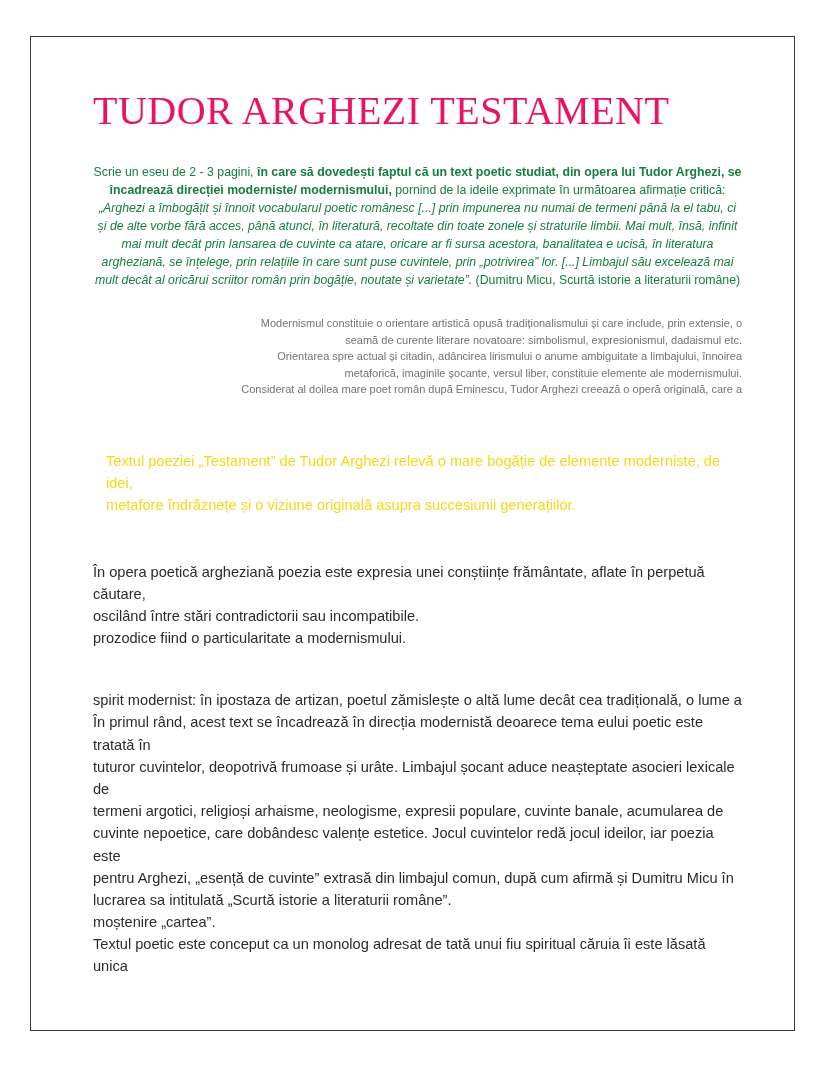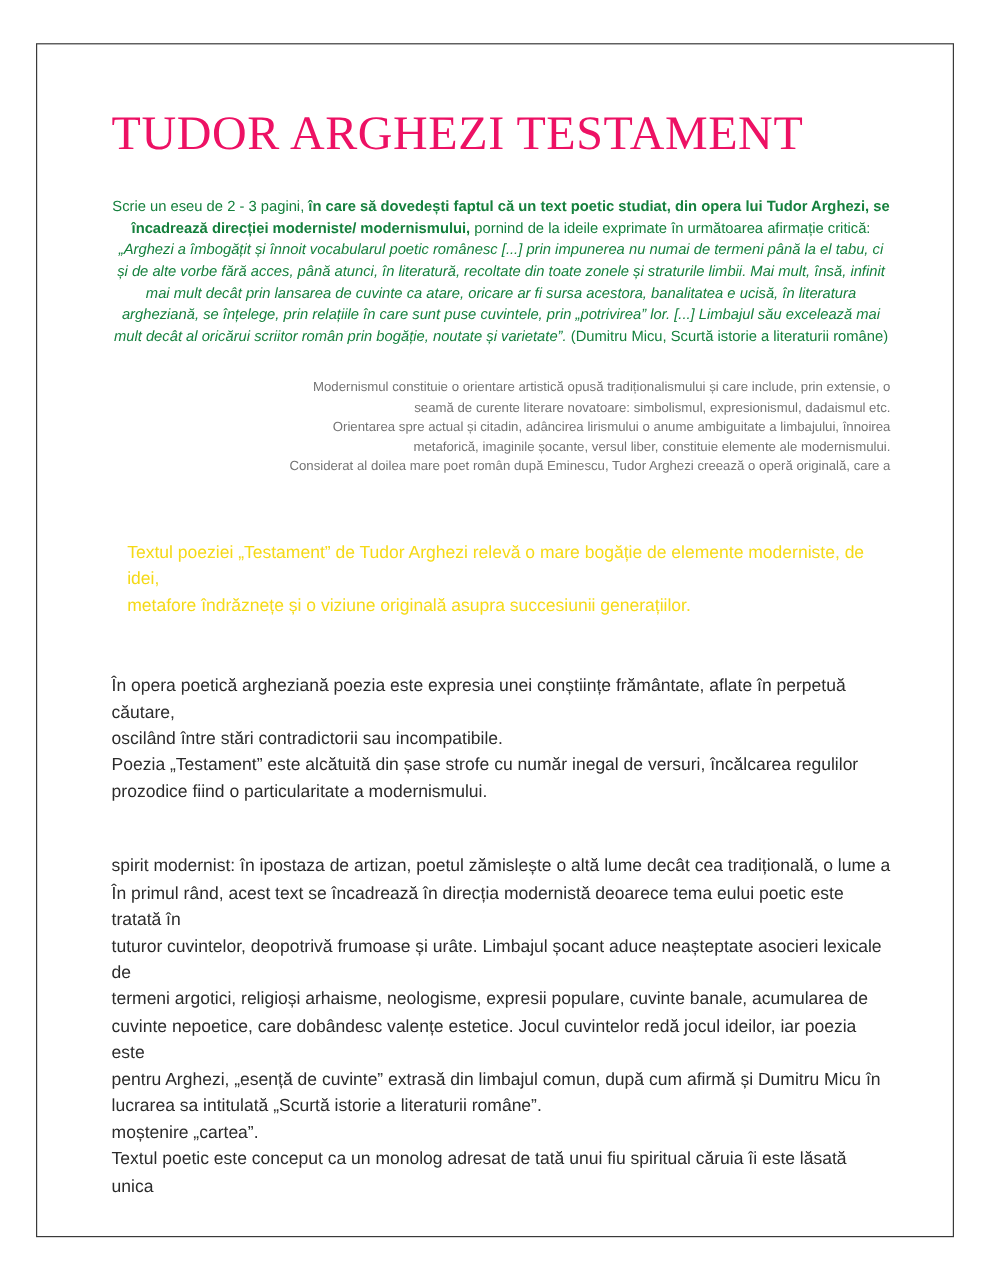--- a/index.html
+++ b/index.html
@@ -103,21 +103,20 @@
         <span class="line">metafore îndrăznețe și o viziune originală asupra succesiunii generațiilor.</span>
       </p>
     </div>
 
     <div class="spacer-lg"></div>
 
     <div class="block">
       <p class="dark">
         <span class="line">În opera poetică argheziană poezia este expresia unei conștiințe frământate, aflate în perpetuă căutare,</span>
         <span class="line">oscilând între stări contradictorii sau incompatibile.</span>
-        <span class="line">Poezia „Testament” este alcătuită din șase strofe cu număr inegal de versuri, încălcarea regulilor</span>
         <span class="line">prozodice fiind o particularitate a modernismului.</span>
       </p>
     </div>
 
     <div class="spacer-md"></div>
 
     <div class="block">
       <p class="dark">
         <span class="line">spirit modernist: în ipostaza de artizan, poetul zămislește o altă lume decât cea tradițională, o lume a</span>
         <span class="line">În primul rând, acest text se încadrează în direcția modernistă deoarece tema eului poetic este tratată în</span>

